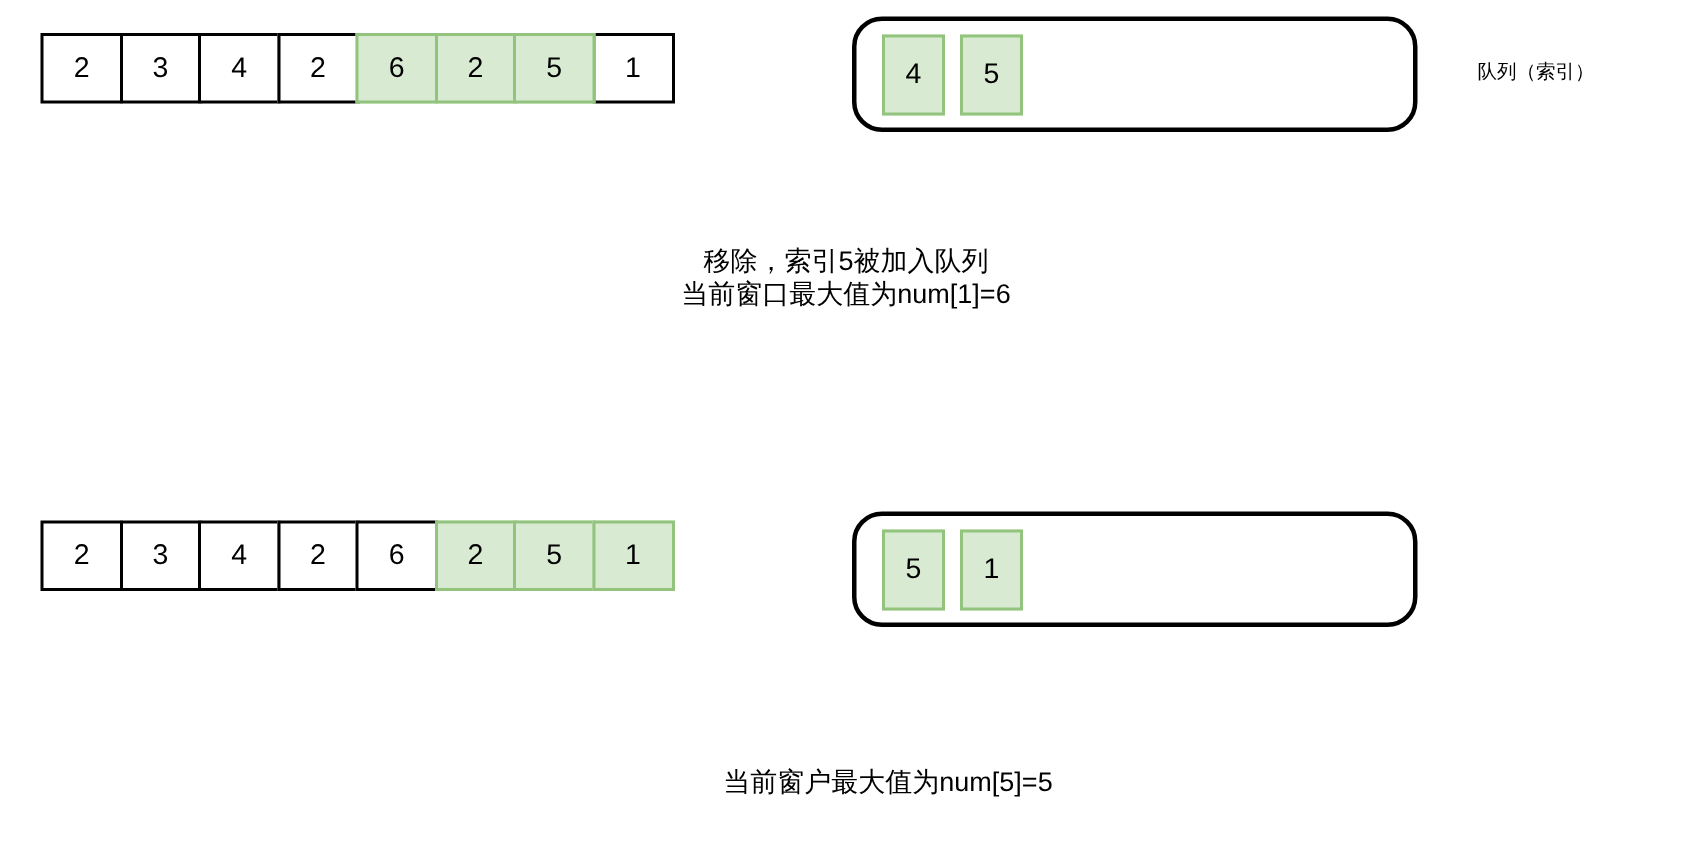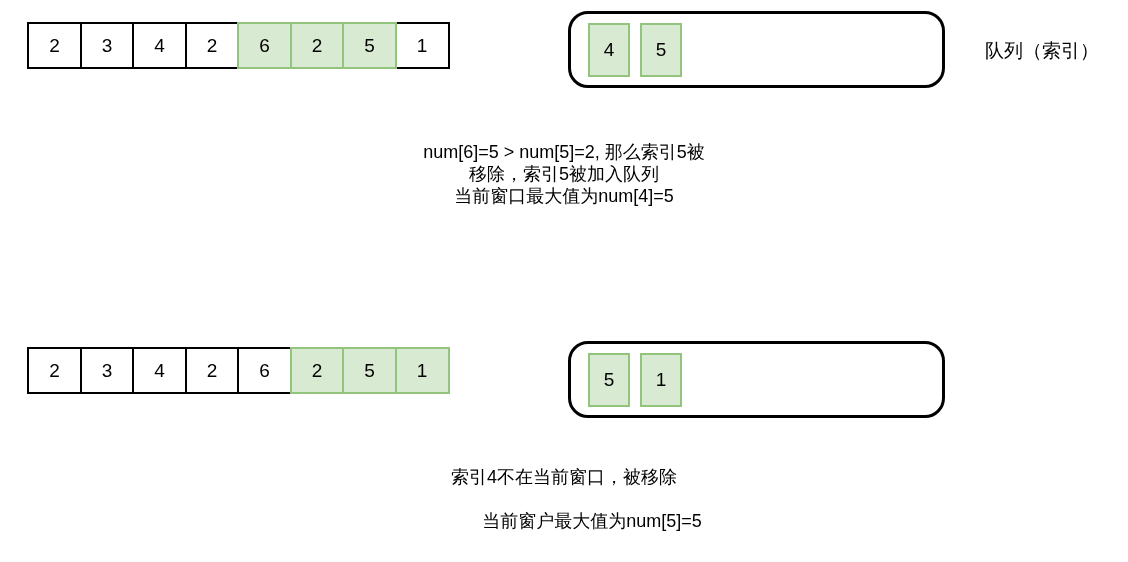--- a/index.html
+++ b/index.html
@@ -72,21 +72,21 @@
     align-items: center;
     justify-content: center;
     font-size: 19px;
     line-height: 1;
     margin-right: 10px;
   }
 
   
   .side-label {
     position: absolute;
-    font-size: 19px;
+    font-size: 13px;
     line-height: 1;
     white-space: nowrap;
   }
   .caption {
     position: absolute;
     width: 100%;
     left: 0;
     text-align: center;
     font-size: 18px;
     line-height: 22px;
@@ -109,36 +109,34 @@
     <div class="cell">1</div>
   </div>
 
   <div class="queue-box" style="left:568px; top:11px; width:377px; height:77px;">
     <div class="qcell">4</div>
     <div class="qcell">5</div>
   </div>
 
   <div class="side-label" style="left:985px; top:41px;">队列（索引）</div>
 
-  <div class="caption" style="top:141px;">num[6]=5  &gt; num[5]=2, 那么索引5被</div>
   <div class="caption" style="top:163px;">移除，索引5被加入队列</div>
-  <div class="caption" style="top:185px;">当前窗口最大值为num[4]=5</div>
+  <div class="caption" style="top:185px;">当前窗口最大值为num[1]=6</div>
 
   <div class="array" style="left:27px; top:347px;">
     <div class="cell">2</div>
     <div class="cell">3</div>
     <div class="cell">4</div>
     <div class="cell">2</div>
     <div class="cell">6</div>
     <div class="cell hl">2</div>
     <div class="cell hl">5</div>
     <div class="cell hl">1</div>
   </div>
 
   <div class="queue-box" style="left:568px; top:341px; width:377px; height:77px;">
     <div class="qcell">5</div>
     <div class="qcell">1</div>
   </div>
 
-  <div class="caption" style="top:466px;">索引4不在当前窗口，被移除</div>
   <div class="caption" style="top:510px;margin-left:28px;">当前窗户最大值为num[5]=5</div>
 
 </div>
 
 </body></html>

